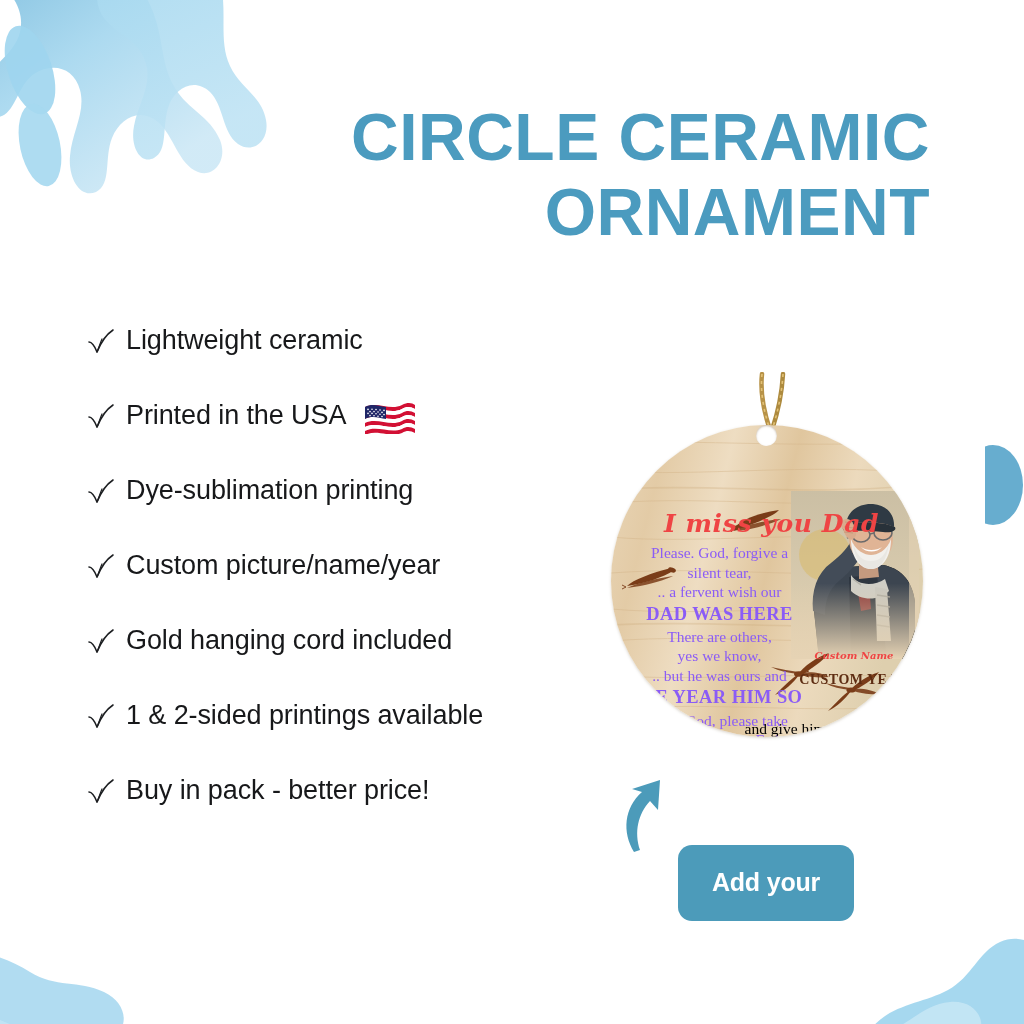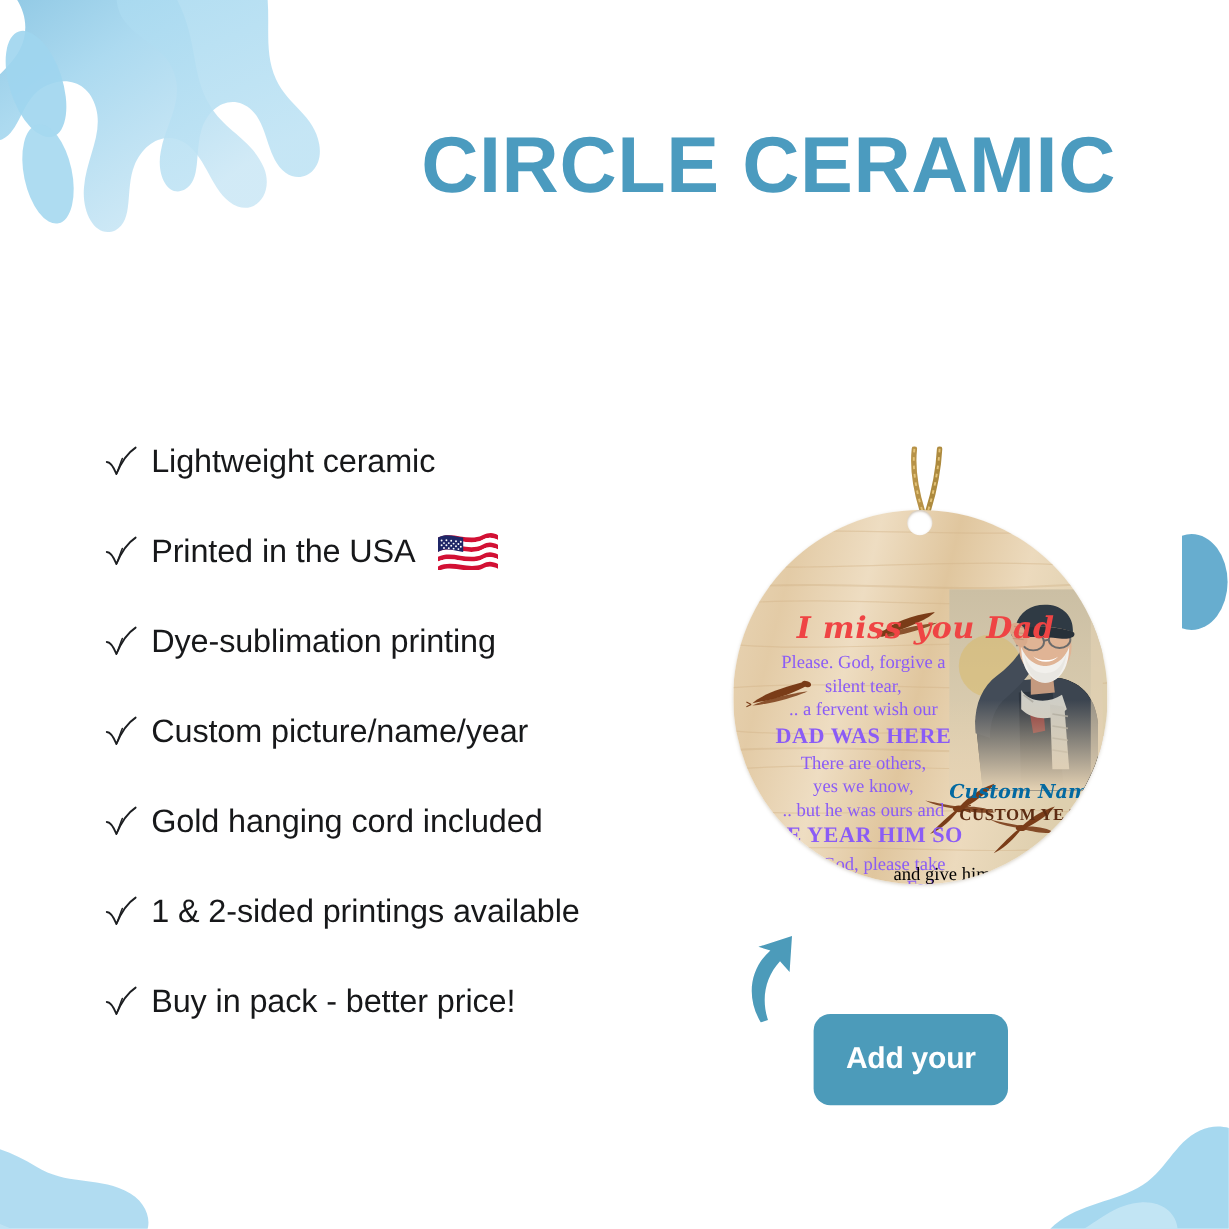--- a/index.html
+++ b/index.html
@@ -26,21 +26,21 @@
     color:#4b9bbf;
     font-weight:bold;
     font-size:66px;
     line-height:1.13;
     letter-spacing:0.5px;
   }
 
   
   .features{position:absolute;left:86px;top:325px;width:520px;}
   .feature-row{
-    display:flex;align-items:flex-end;
+    display:flex;align-items:flex-start;
     height:75px;
   }
   .check{
     width:30px;height:30px;flex:0 0 30px;
     margin-right:10px;margin-top:2px;
   }
   .feature-label{
     font-size:27px;
     color:#17181a;
     font-weight:400;
@@ -91,39 +91,39 @@
     left:96px;top:294px;width:200px;
     font-family:"Liberation Serif", serif;
     font-size:15.5px;line-height:1.3;color:#000000;
     text-align:center;
   }
 
   .custom-name{
     left:178px;top:225px;width:130px;
     font-family:"DejaVu Serif", serif;
     font-style:italic;font-weight:bold;
-    font-size:16px;color:#0369a1;
+    font-size:10px;color:#ef4444;
   }
   .custom-year{
     left:178px;top:247px;width:130px;
     font-family:"Liberation Serif", serif;
     font-weight:bold;font-size:14px;color:#5d2c12;
     letter-spacing:.5px;
   }
 
   .photo{
     position:absolute;left:180px;top:66px;width:128px;height:168px;
     overflow:hidden;
   }
   .dfly{position:absolute;}
 
   
   #cta-arrow{position:absolute;left:618px;top:780px;width:62px;height:72px;}
   #cta-button{
-    position:absolute;left:678px;top:845px;width:162px;height:76px;
+    position:absolute;left:678px;top:845px;width:176px;height:76px;
     background:#4c9bba;border-radius:14px;
     display:flex;flex-direction:column;align-items:center;justify-content:center;
     color:#ffffff;font-weight:bold;font-size:25px;line-height:1.17;
     letter-spacing:-0.2px;
     cursor:pointer;border:none;
   }
 </style>
 </head>
 <body>
 
@@ -167,20 +167,21 @@
     <path fill="#c6e6f5" opacity="0.88" d="M0,160 C14,140 40,140 62,130 C84,120 96,104 120,102 C142,100 156,116 150,134
          C145,150 126,154 112,160 Z"></path>
   </svg>
 
   <svg class="decor" id="decor-tr-dot" viewBox="0 0 70 80">
     <ellipse cx="8" cy="40" rx="30" ry="40" fill="#5fa9cc" opacity="0.95"></ellipse>
   </svg>
 
   <div class="title">
     <div>CIRCLE CERAMIC</div>
+    <div>ORNAMENT</div>
   </div>
 
   <div class="features" id="features">
       <div class="feature-row">
         <span class="check"><svg viewBox="0 0 30 30">
             <path d="M3,15 C6,15 9,20 11,25 C15,15 21,7 27,3" fill="none" stroke="#1d1f22" stroke-width="1.6" stroke-linecap="round" stroke-linejoin="round"></path>
             <path d="M11,25 C13,21 14,16 16,12" fill="none" stroke="#1d1f22" stroke-width="1.2" stroke-linecap="round"></path>
           </svg></span>
         <span class="feature-label">Lightweight ceramic</span>
       </div>

